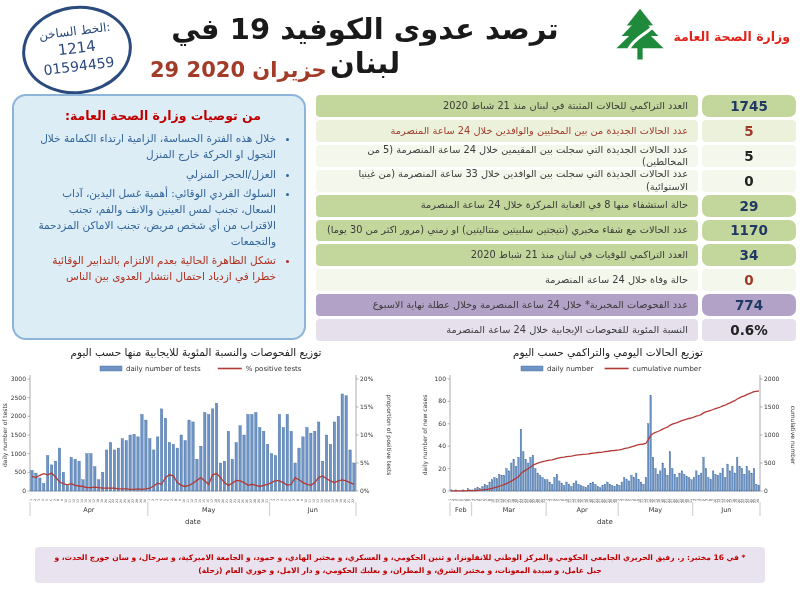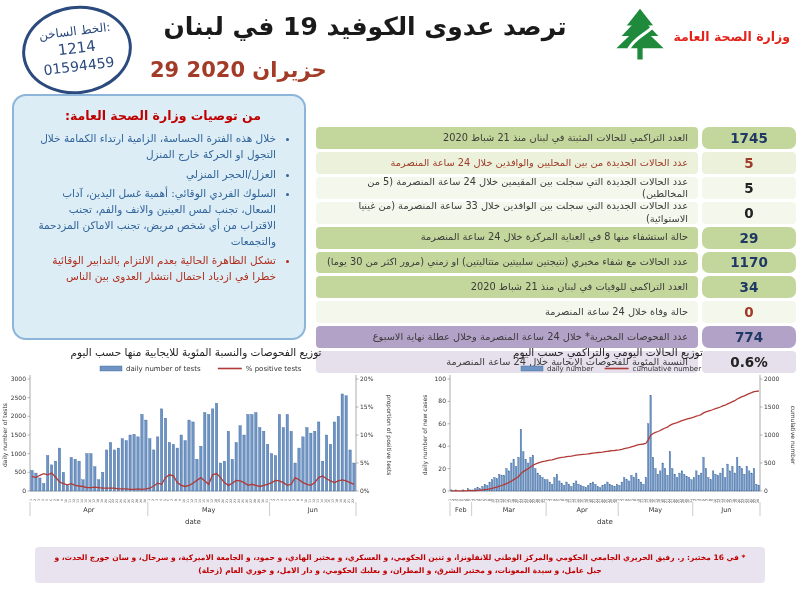--- a/index.html
+++ b/index.html
@@ -7,41 +7,41 @@
   .page{position:relative;width:800px;height:600px;background:#fff;overflow:hidden;}
 
   
   .hotline{position:absolute;left:22px;top:6px;width:104px;height:82px;border:3px solid #2b4a7d;
     border-radius:50%;transform:rotate(-7deg);display:flex;flex-direction:column;align-items:center;
     justify-content:center;color:#2b4a7d;text-align:center;line-height:1.25;background:#fff;}
   .hotline .l1{font-size:12px;}
   .hotline .l2{font-size:15px;}
   .hotline .l3{font-size:14px;}
   .main-title{position:absolute;left:150px;top:12px;width:430px;text-align:center;
-    font-size:25px;font-weight:bold;color:#1a1a1a;}
+    font-size:29px;font-weight:bold;color:#1a1a1a;}
   .report-date{position:absolute;left:150px;top:58px;width:430px;text-align:left;
     font-size:21px;font-weight:bold;color:#a23b27;}
   .ministry{position:absolute;right:10px;top:6px;display:flex;flex-direction:row-reverse;
     align-items:center;gap:6px;}
   .ministry .txt{text-align:right;line-height:1.35;}
   .ministry .g{color:#00923f;font-weight:bold;font-size:13.5px;}
   .ministry .r{color:#e2231a;font-weight:bold;font-size:12.5px;}
 
   
   .reco{position:absolute;left:12px;top:94px;width:294px;height:246px;background:#dcedf5;
     border:2px solid #8db4d9;border-radius:14px;box-sizing:border-box;padding:10px 12px 6px 20px;
     direction:rtl;}
   .reco h3{margin:2px 0 8px 0;text-align:center;font-size:12.5px;color:#c00000;}
   .reco ul{margin:0;padding:0 16px 0 0;}
   .reco li{font-size:10.5px;line-height:1.5;color:#31649b;margin-bottom:4px;text-align:right;}
   .reco li.red{color:#b02e1d;}
 
   
   .stats{position:absolute;left:316px;top:95px;width:480px;height:246px;display:flex;
-    flex-direction:column;gap:3px;margin-top:32px;}
+    flex-direction:column;gap:3px;}
   .srow{flex:1;display:flex;flex-direction:row;gap:4px;min-height:0;}
   .slabel{flex:1;direction:rtl;text-align:right;display:flex;align-items:center;
     justify-content:flex-start;padding:1px 10px 1px 6px;border-radius:4px;font-size:9.8px;
     line-height:1.25;color:#3a3a3a;}
   .svalue{width:94px;display:flex;align-items:center;justify-content:center;border-radius:4px;
     font-size:13.5px;font-weight:bold;}
   .bg-green{background:#c3d69b;}
   .bg-cream{background:#ecf1dc;}
   .bg-pale{background:#f4f7ec;}
   .bg-purple{background:#b3a2c7;}

